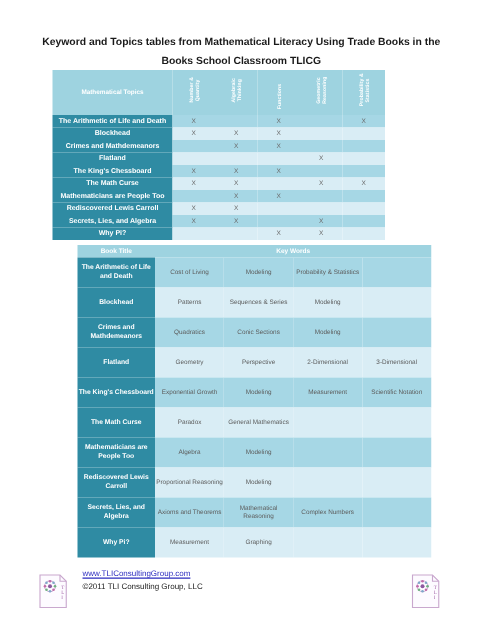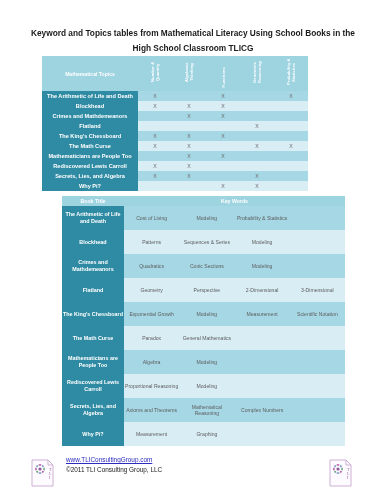--- a/index.html
+++ b/index.html
@@ -165,21 +165,21 @@
     position: absolute;
     width: 26px;
     height: 30px;
   }
   .logo.left  { left: 30px;  top: 458px; }
   .logo.right { left: 328px; top: 458px; }
 </style>
 </head>
 <body>
 
-<div class="doc-title">Keyword and Topics tables from Mathematical Literacy Using School Books in the High School Classroom TLICG</div>
+<div class="doc-title">Keyword and Topics tables from Mathematical Literacy Using Trade Books in the Books School Classroom TLICG</div>
 
 <table class="topics-table">
   <thead>
     <tr>
       <th class="tt-head-label">Mathematical Topics</th>
       <th class="tt-head-vert">
         <span class="vert-txt">Number &amp; Quantity</span>
       </th>
       <th class="tt-head-vert">
         <span class="vert-txt">Algebraic Thinking</span>

